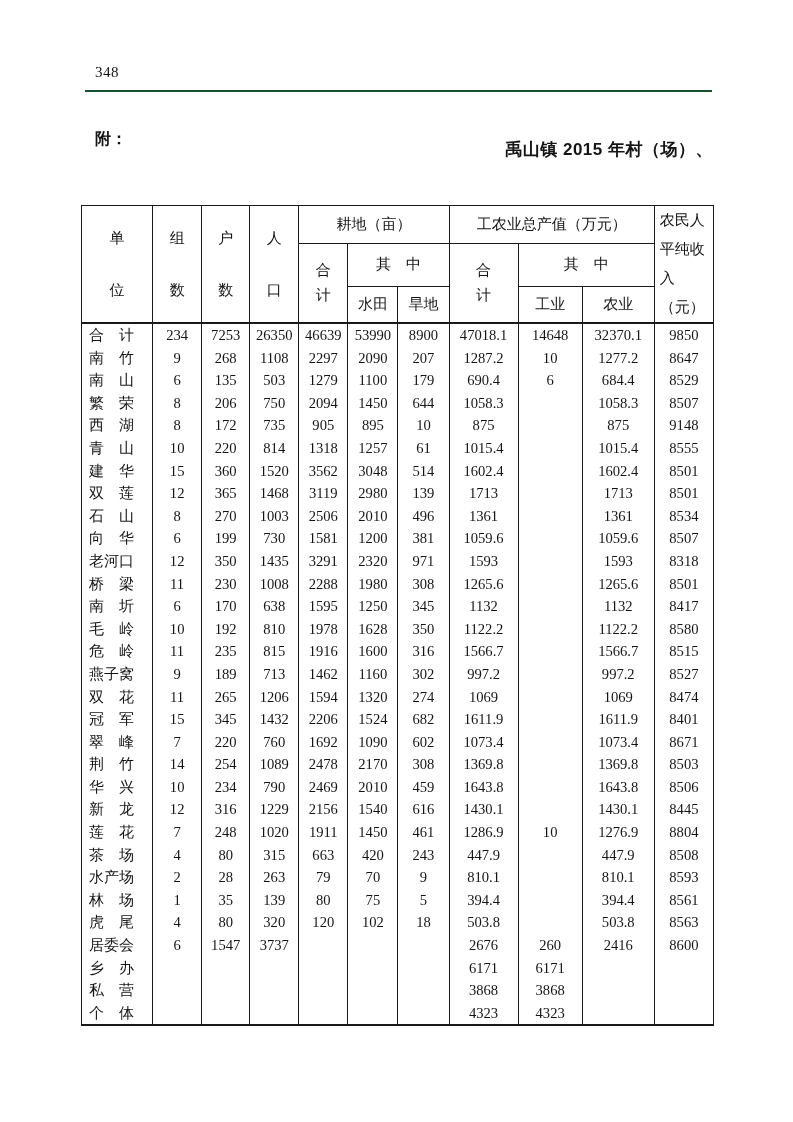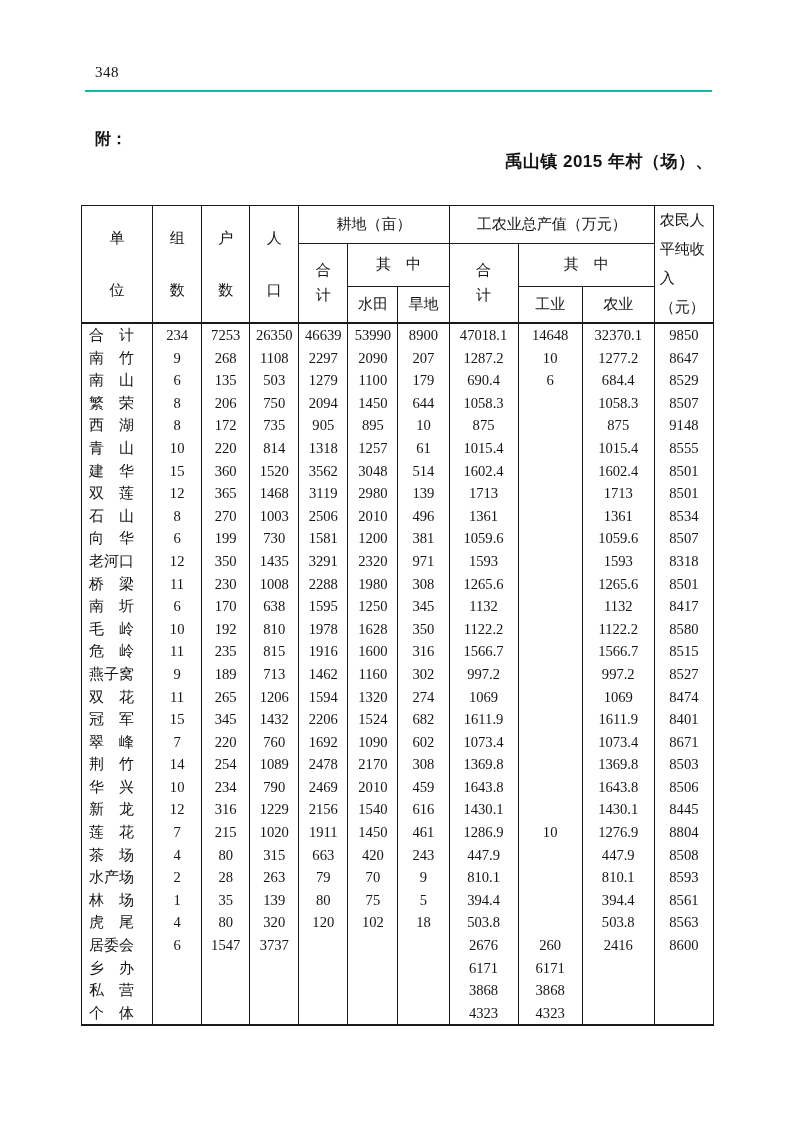--- a/index.html
+++ b/index.html
@@ -7,40 +7,40 @@
     position:relative;
     width:793px; height:1122px;
     background:#ffffff;
     font-family:"Liberation Serif", serif;
     color:#141414;
     overflow:hidden;
   }
   
   .running-head {
     position:absolute; left:85px; top:64px; width:627px;
-    border-bottom:2px solid #14b8a6;
+    border-bottom:2px solid #14532d;
     padding-bottom:5px;
     height:21px;
   }
   .page-number {
     position:absolute; left:10px; top:0;
     font-size:15px; letter-spacing:0.5px;
   }
   .book-title {
     position:absolute; left:0; right:0; top:0;
     text-align:center;
     font-size:16px; font-weight:bold; letter-spacing:1px;
   }
   
   .appendix-label {
     position:absolute; left:95px; top:129px;
     font-size:16px; font-weight:bold;
   }
   .table-title {
-    position:absolute; right:80px; top:150px;
+    position:absolute; right:80px; top:138px;
     font-family:"Liberation Sans", sans-serif;
     font-size:17px; font-weight:bold; letter-spacing:0.5px;
   }
   
   table.data-table {
     position:absolute; left:81px; top:205px;
     border-collapse:collapse; table-layout:fixed;
     width:633px;
     border:1.5px solid #1a1a1a;
     border-bottom-width:2.5px;
@@ -419,21 +419,21 @@
           <td>1540</td>
           <td>616</td>
           <td>1430.1</td>
           <td></td>
           <td>1430.1</td>
           <td>8445</td>
         </tr>
         <tr>
           <td class="name">莲　花</td>
           <td>7</td>
-          <td>215</td>
+          <td>248</td>
           <td>1020</td>
           <td>1911</td>
           <td>1450</td>
           <td>461</td>
           <td>1286.9</td>
           <td>10</td>
           <td>1276.9</td>
           <td>8804</td>
         </tr>
         <tr>

